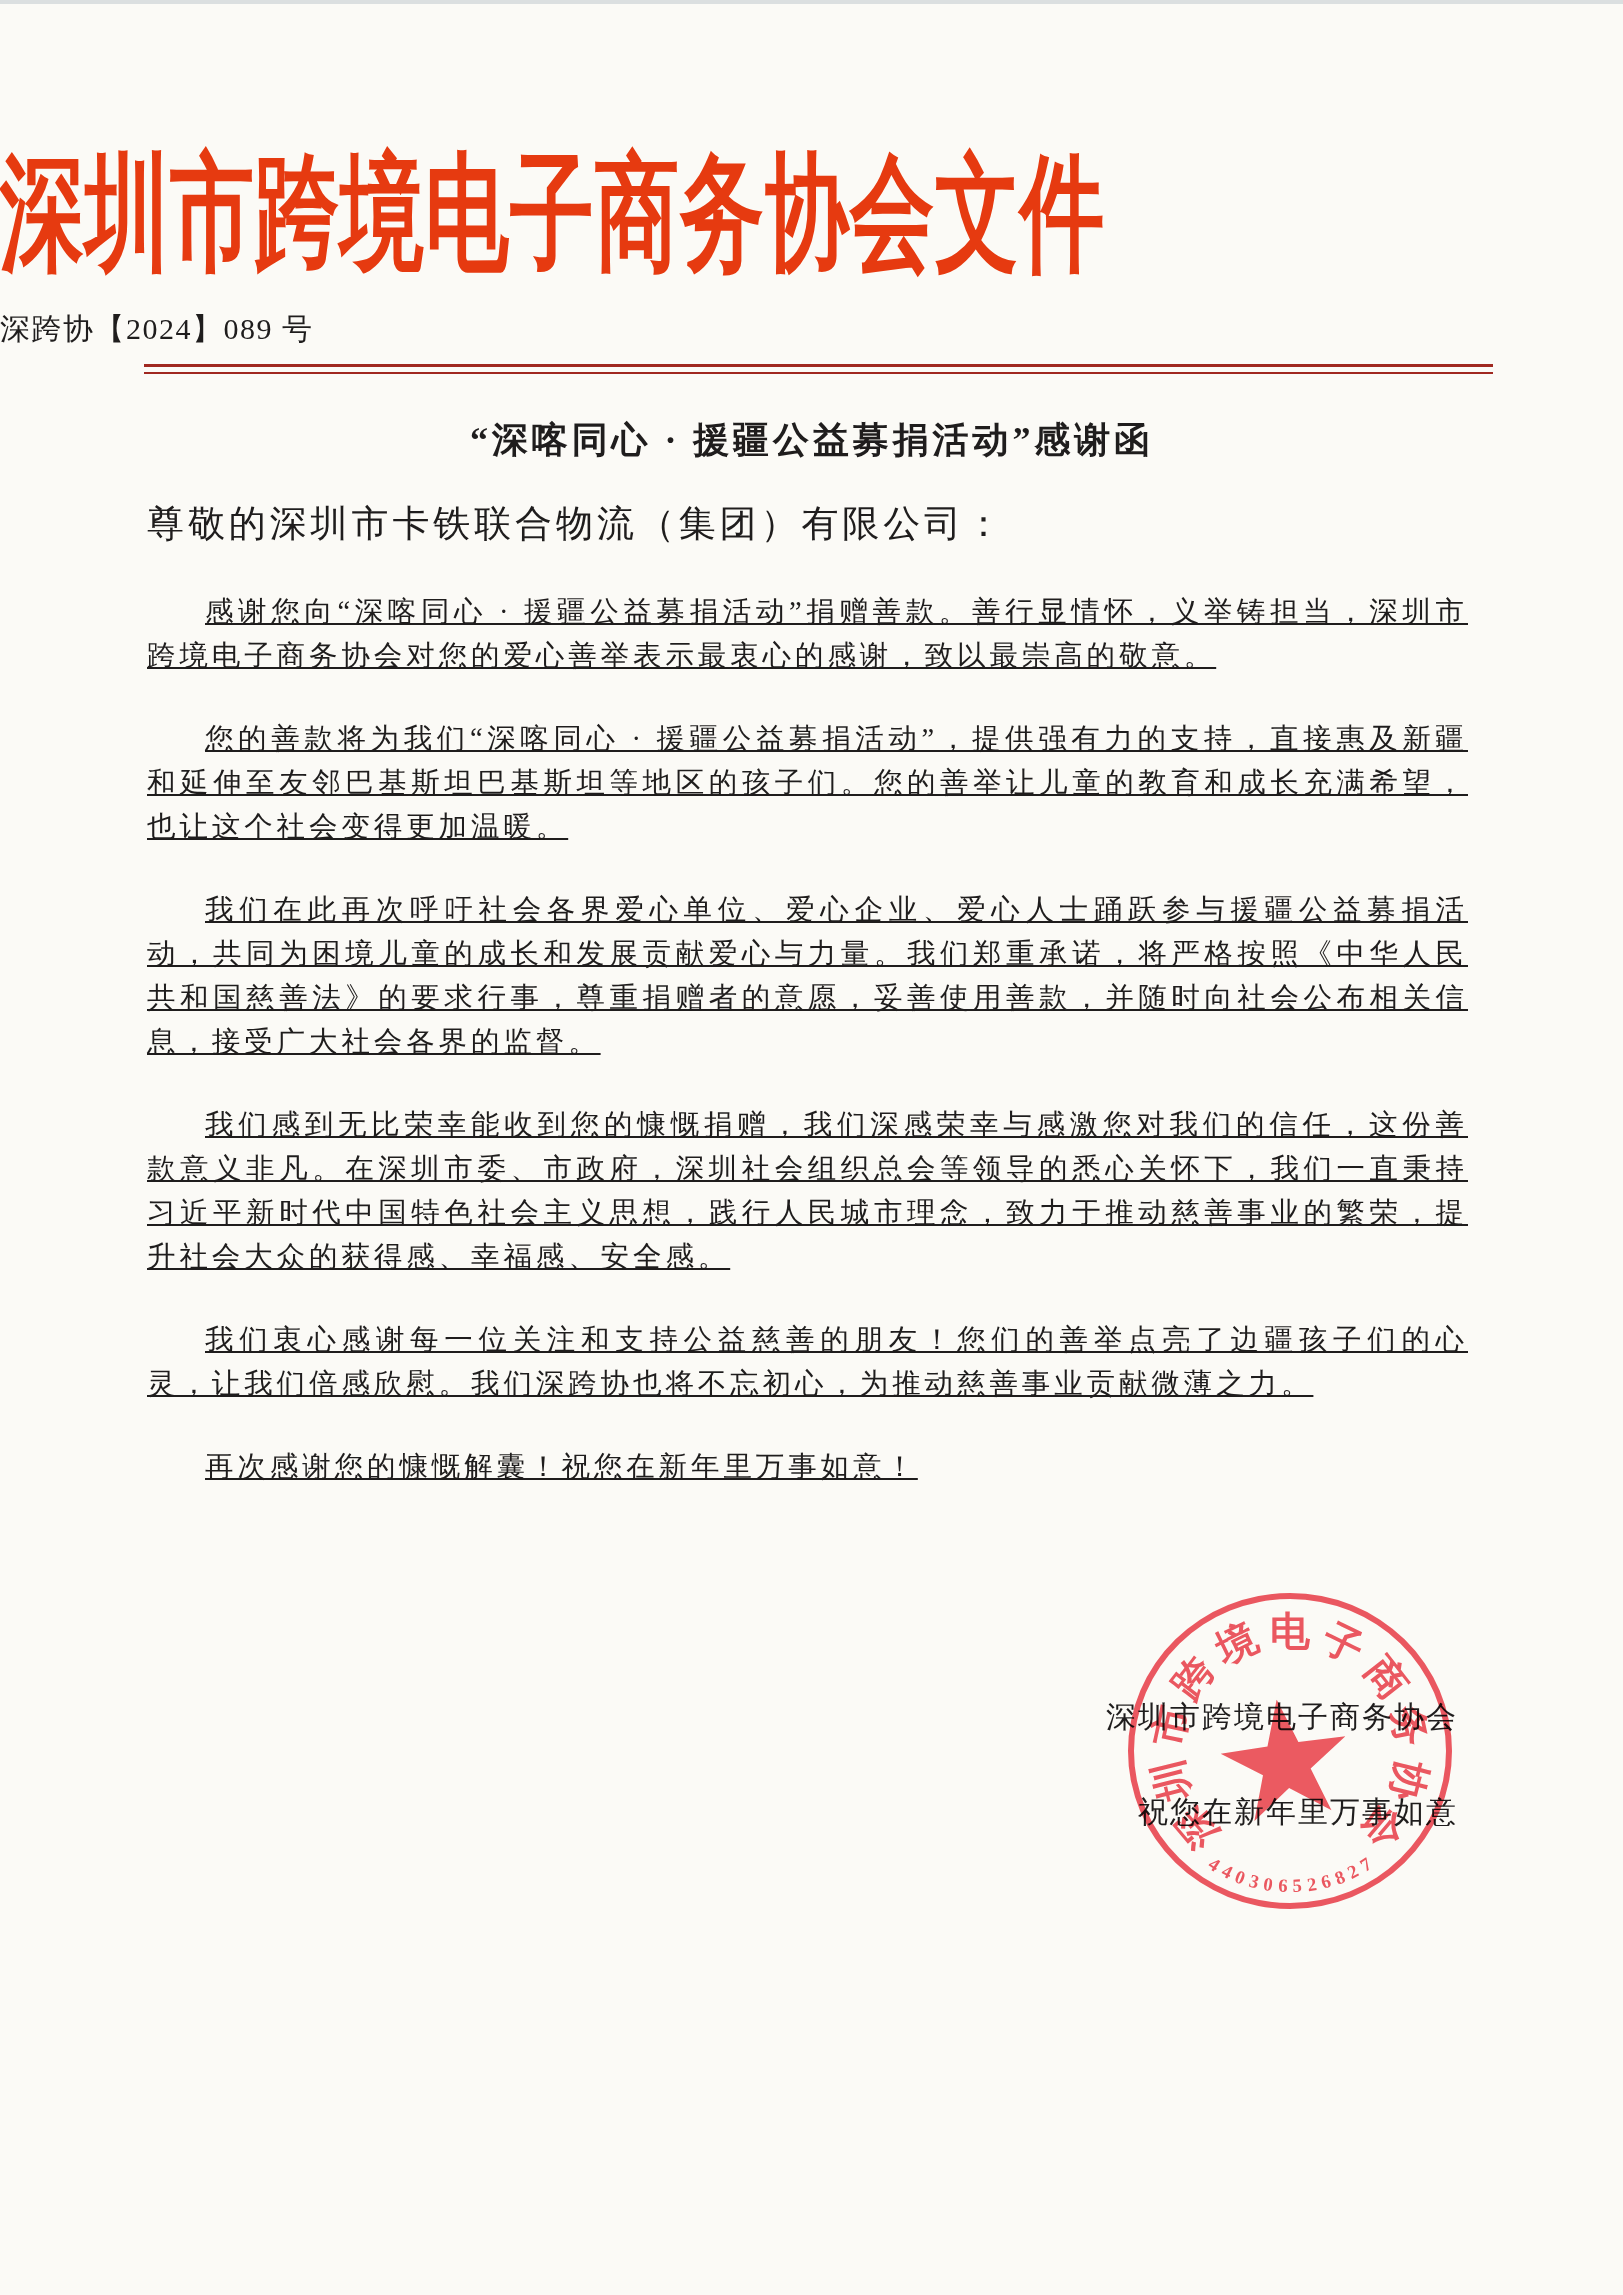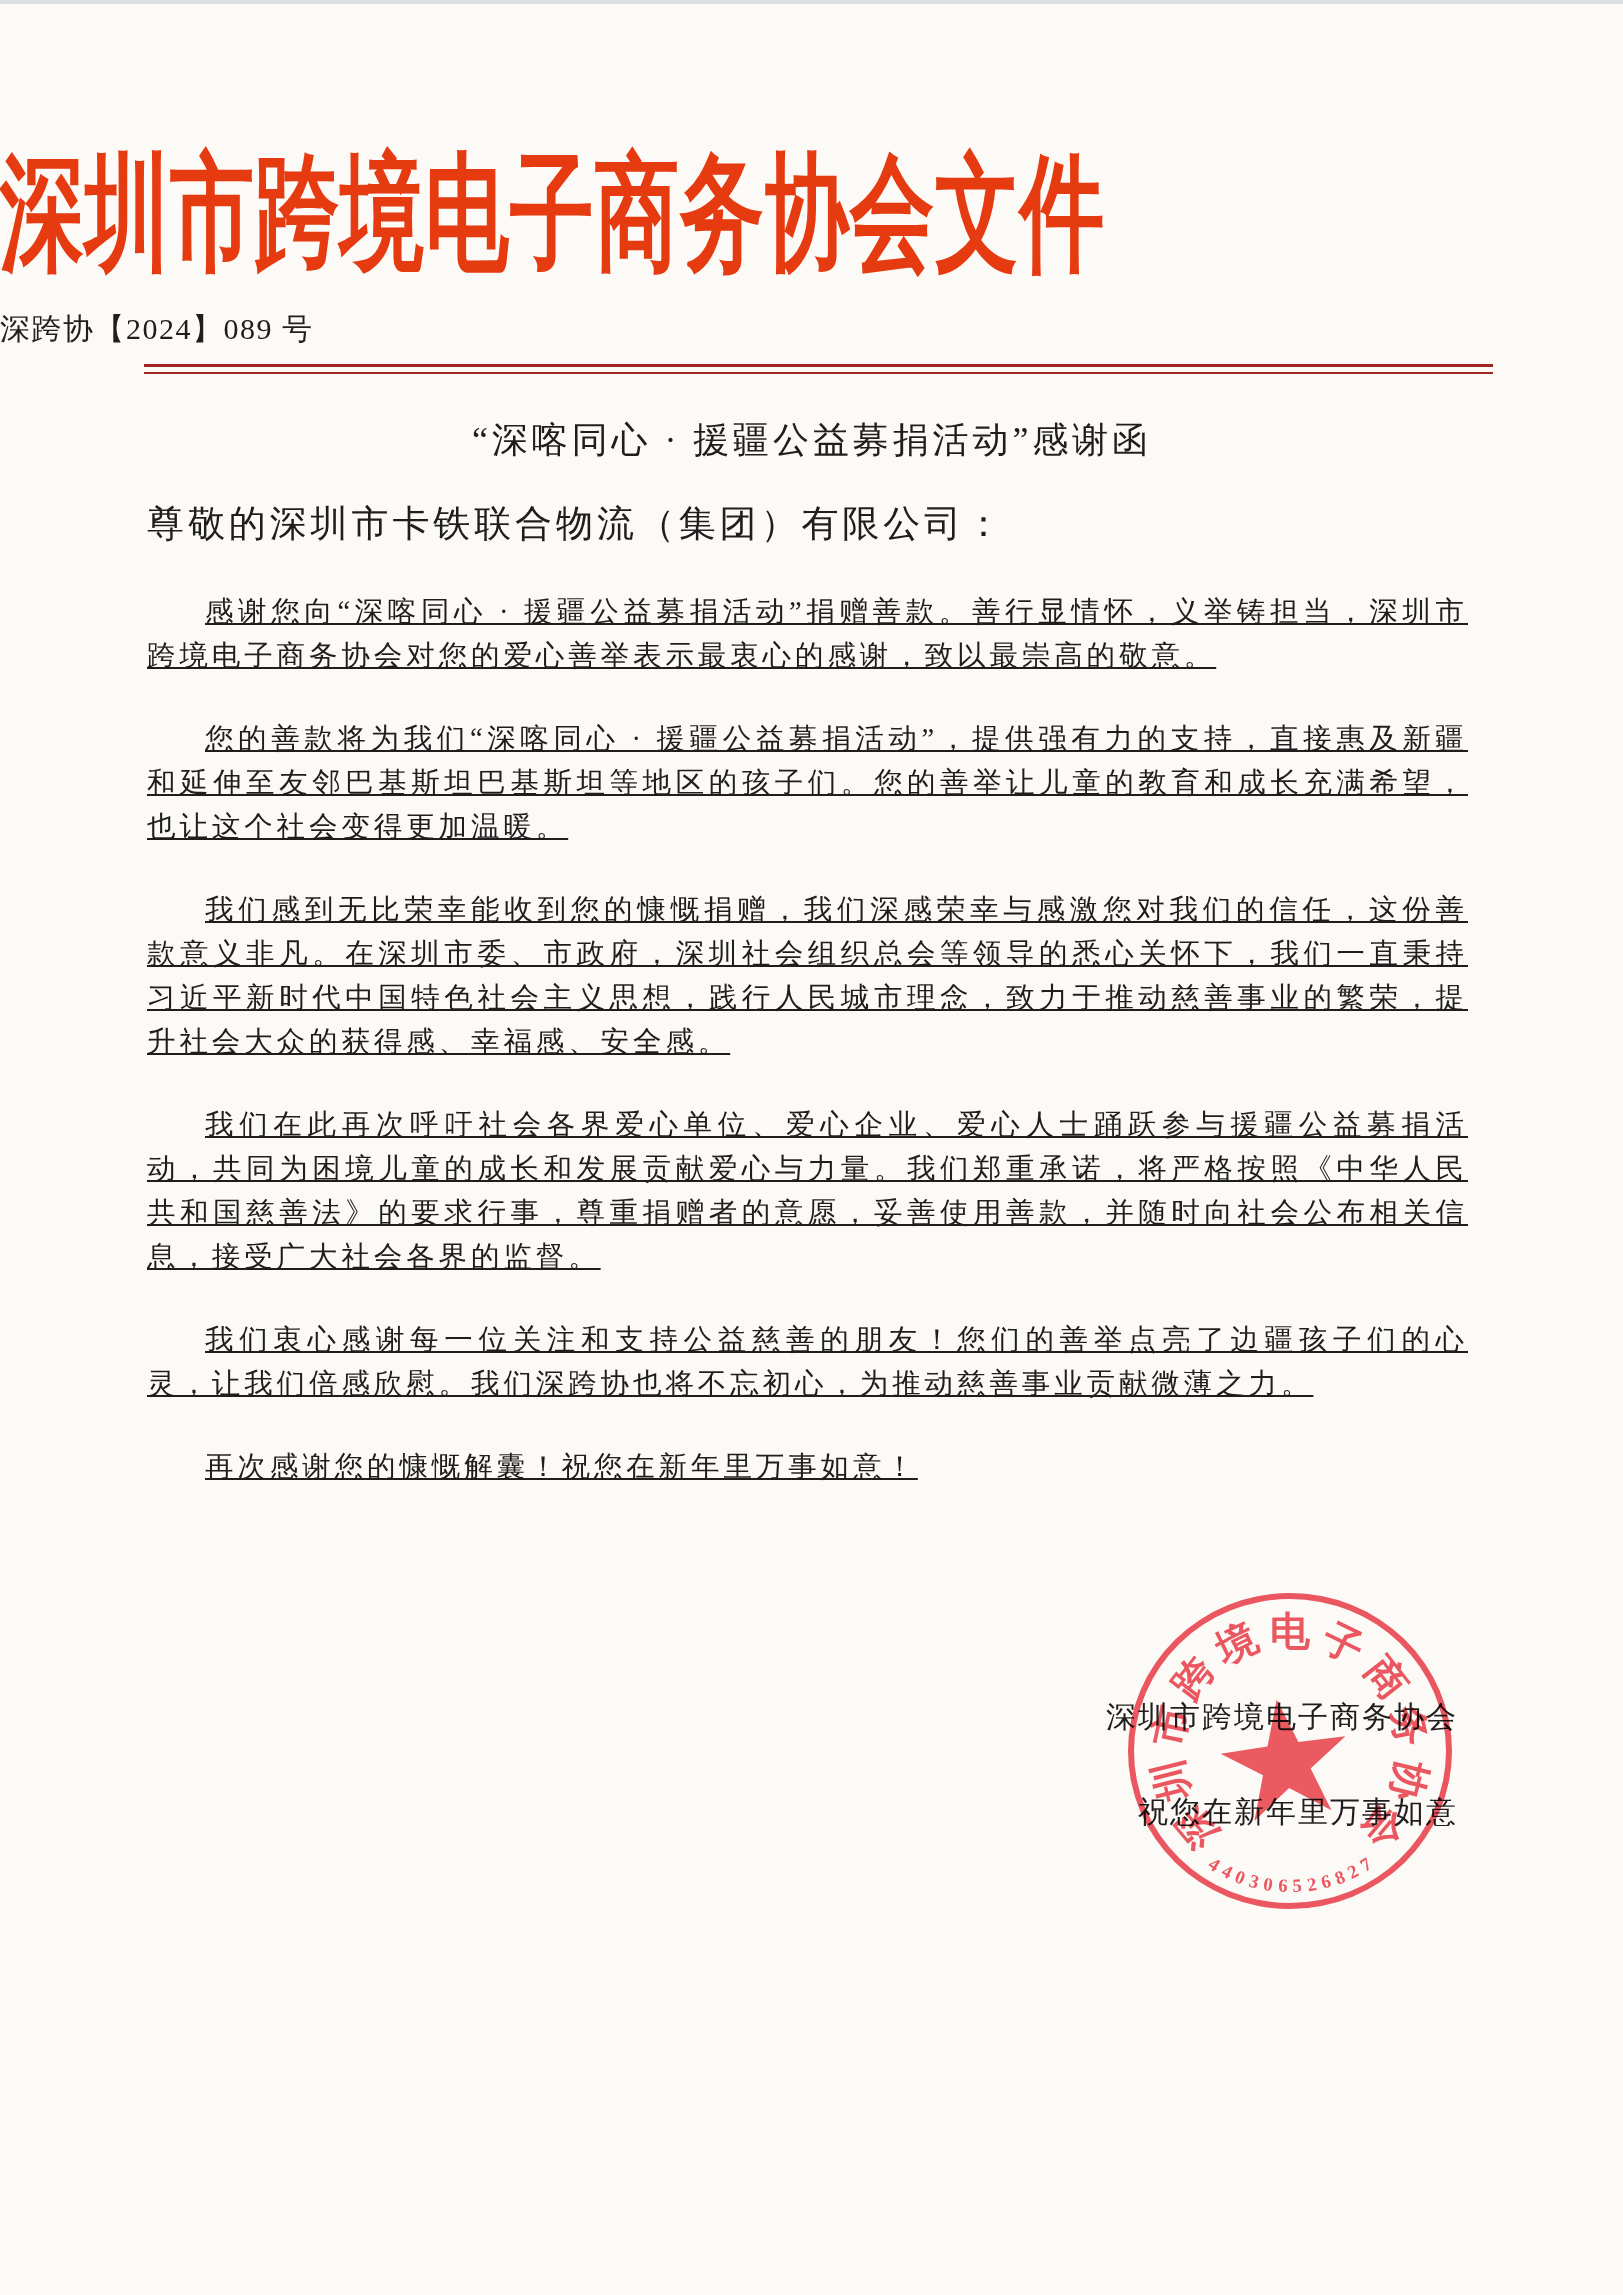--- a/index.html
+++ b/index.html
@@ -21,21 +21,21 @@
     position:absolute;top:312px;left:0;width:100%;text-align:left;
     font-size:30px;letter-spacing:1.5px;line-height:1.15;
   }
   .red-rule{
     position:absolute;top:364px;left:144px;width:1349px;height:9.8px;
     box-sizing:border-box;
     border-top:3.4px solid #a02820;border-bottom:2.5px solid #a02820;
   }
   .letter-title{
     position:absolute;top:421px;left:0;width:100%;text-align:center;
-    font-size:36px;font-weight:normal;letter-spacing:3.9px;line-height:1.1;
+    font-size:36px;font-weight:bold;letter-spacing:3.9px;line-height:1.1;
   }
   .salutation{
     position:absolute;top:502px;left:147px;width:1321px;
     font-size:37px;letter-spacing:3.9px;line-height:44px;
   }
   .letter-body{position:absolute;top:590px;left:147px;width:1321px;text-decoration:underline;}
   .letter-body p{
     margin:0 0 39px 0;
     font-size:28.5px;line-height:44px;letter-spacing:3.9px;
     text-align:justify;text-indent:58px;
@@ -85,22 +85,22 @@
 
   <div class="red-rule"></div>
 
   <div class="letter-title">“深喀同心 · 援疆公益募捐活动”感谢函</div>
 
   <div class="salutation">尊敬的深圳市卡铁联合物流（集团）有限公司：</div>
 
   <div class="letter-body">
     <p>感谢您向“深喀同心 · 援疆公益募捐活动”捐赠善款。善行显情怀，义举铸担当，深圳市跨境电子商务协会对您的爱心善举表示最衷心的感谢，致以最崇高的敬意。</p>
     <p>您的善款将为我们“深喀同心 · 援疆公益募捐活动”，提供强有力的支持，直接惠及新疆和延伸至友邻巴基斯坦巴基斯坦等地区的孩子们。您的善举让儿童的教育和成长充满希望，也让这个社会变得更加温暖。</p>
+    <p>我们在此再次呼吁社会各界爱心单位、爱心企业、爱心人士踊跃参与援疆公益募捐活动，共同为困境儿童的成长和发展贡献爱心与力量。我们郑重承诺，将严格按照《中华人民共和国慈善法》的要求行事，尊重捐赠者的意愿，妥善使用善款，并随时向社会公布相关信息，接受广大社会各界的监督。</p>
     <p>我们感到无比荣幸能收到您的慷慨捐赠，我们深感荣幸与感激您对我们的信任，这份善款意义非凡。在深圳市委、市政府，深圳社会组织总会等领导的悉心关怀下，我们一直秉持习近平新时代中国特色社会主义思想，践行人民城市理念，致力于推动慈善事业的繁荣，提升社会大众的获得感、幸福感、安全感。</p>
-    <p>我们在此再次呼吁社会各界爱心单位、爱心企业、爱心人士踊跃参与援疆公益募捐活动，共同为困境儿童的成长和发展贡献爱心与力量。我们郑重承诺，将严格按照《中华人民共和国慈善法》的要求行事，尊重捐赠者的意愿，妥善使用善款，并随时向社会公布相关信息，接受广大社会各界的监督。</p>
     <p>我们衷心感谢每一位关注和支持公益慈善的朋友！您们的善举点亮了边疆孩子们的心灵，让我们倍感欣慰。我们深跨协也将不忘初心，为推动慈善事业贡献微薄之力。</p>
     <p>再次感谢您的慷慨解囊！祝您在新年里万事如意！</p>
   </div>
 
   <div class="sig-org">深圳市跨境电子商务协会</div>
 
   <div class="sig-date">祝您在新年里万事如意</div>
 
   <div class="stamp">
     <div class="stamp-ring"></div>

